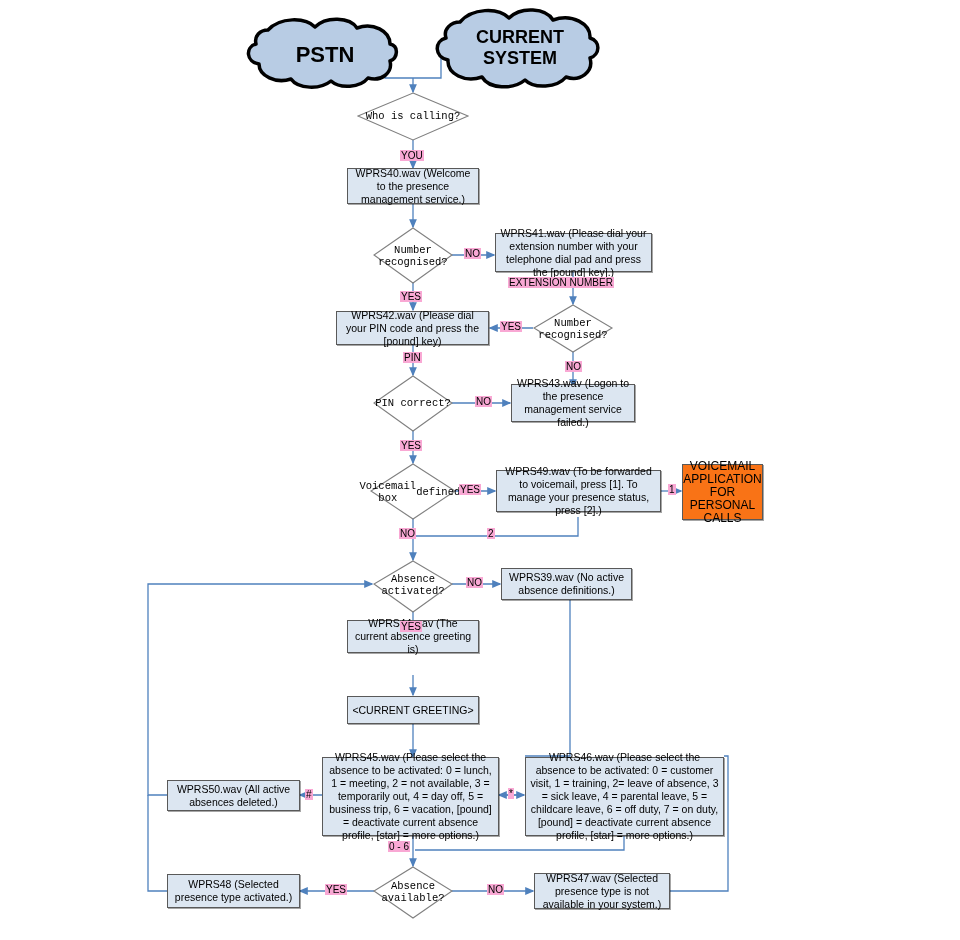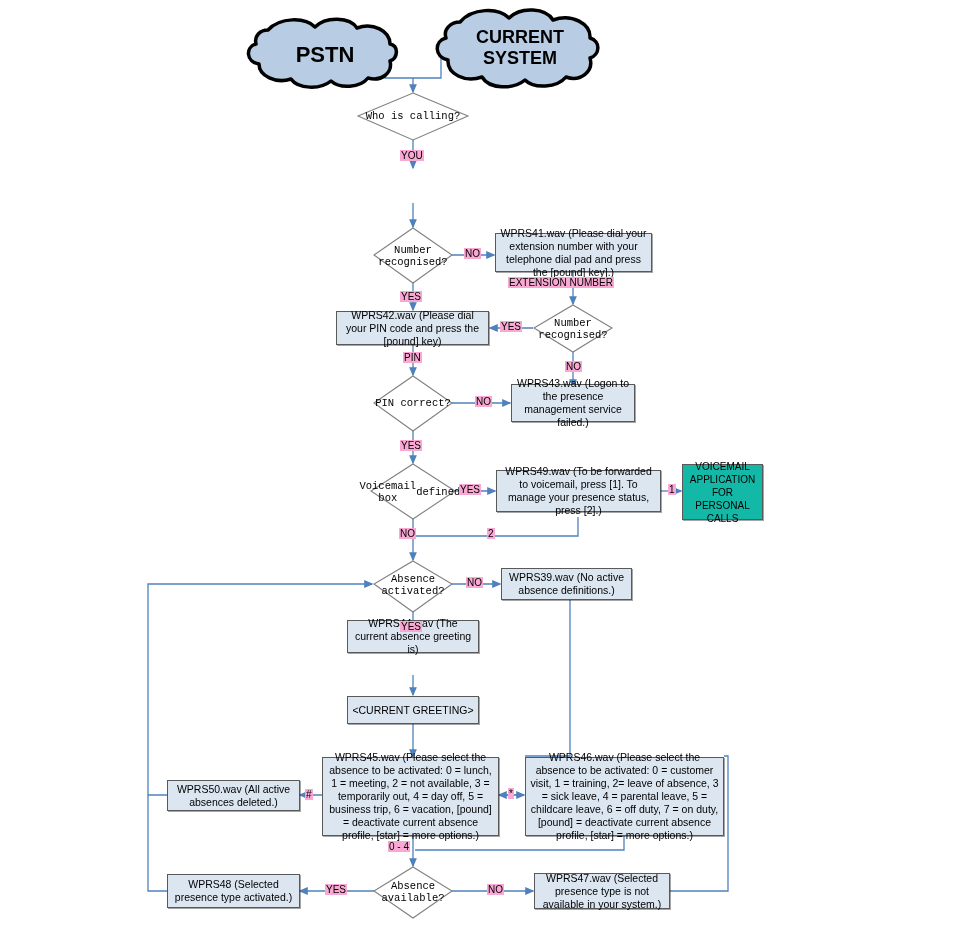--- a/index.html
+++ b/index.html
@@ -2,21 +2,21 @@
 <html><head>
 <meta charset="utf-8">
 <style>
   html,body{margin:0;padding:0;background:#ffffff;}
   body{width:960px;height:940px;font-family:"Liberation Sans",sans-serif;overflow:hidden;}
   #canvas{position:relative;width:960px;height:940px;}
   svg{position:absolute;top:0;left:0;width:960px;height:940px;}
   .node{position:absolute;box-sizing:border-box;display:flex;align-items:center;justify-content:center;text-align:center;}
   .proc{background:#dce6f1;border:1.4px solid #595959;color:#000;font-size:10.5px;line-height:13px;padding:2px 4px;
         box-shadow:1px 1px 0 rgba(0,0,0,.35);}
-  .proc.dark{background:#14b8a6;font-size:10px;line-height:13px;}
+  .proc.dark{background:#f97316;font-size:12px;line-height:13px;}
   .cloudlbl{position:absolute;display:flex;align-items:center;justify-content:center;text-align:center;
         font-weight:bold;color:#000;}
   .dlabel{position:absolute;font-size:10.5px;line-height:12px;color:#000;text-align:center;
         display:flex;align-items:center;justify-content:center;pointer-events:none;font-family:Liberation Mono, monospace;}
   .elabel{position:absolute;font-size:10px;color:#000;background:#f9a8d4;padding:0 1px;white-space:nowrap;}
 </style>
 </head>
 <body>
 
 <div id="canvas">
@@ -153,20 +153,21 @@
   <div class="dlabel" style="left:369px;top:572px;width:88px;height:26px;flex-direction:column;">
     <span>Absence</span>
     <span>activated?</span>
   </div>
 
   <div class="dlabel" style="left:369px;top:879px;width:88px;height:26px;flex-direction:column;">
     <span>Absence</span>
     <span>available?</span>
   </div>
 
+  <div class="node proc" style="left:347px;top:168px;width:132px;height:36px;">WPRS40.wav (Welcome to the presence management service.)</div>
 
   <div class="node proc" style="left:495px;top:233px;width:157px;height:39px;">WPRS41.wav (Please dial your extension number with your telephone dial pad and press the [pound] key].)</div>
 
   <div class="node proc" style="left:336px;top:311px;width:153px;height:34px;">WPRS42.wav (Please dial your PIN code and press the [pound] key)</div>
 
   <div class="node proc" style="left:511px;top:384px;width:124px;height:38px;">WPRS43.wav (Logon to the presence management service failed.)</div>
 
   <div class="node proc" style="left:496px;top:470px;width:165px;height:42px;">WPRS49.wav (To be forwarded to voicemail, press [1].  To manage your presence status, press [2].)</div>
 
   <div class="node proc dark" style="left:682px;top:464px;width:81px;height:56px;">VOICEMAIL APPLICATION FOR PERSONAL CALLS</div>
@@ -197,17 +198,17 @@
   <div class="elabel" style="left:475px;top:396px;">NO</div>
   <div class="elabel" style="left:400px;top:440px;">YES</div>
   <div class="elabel" style="left:459px;top:484px;">YES</div>
   <div class="elabel" style="left:668px;top:484px;">1</div>
   <div class="elabel" style="left:487px;top:528px;">2</div>
   <div class="elabel" style="left:399px;top:528px;">NO</div>
   <div class="elabel" style="left:466px;top:577px;">NO</div>
   <div class="elabel" style="left:400px;top:621px;">YES</div>
   <div class="elabel" style="left:508px;top:788px;">*</div>
   <div class="elabel" style="left:305px;top:789px;">#</div>
-  <div class="elabel" style="left:388px;top:841px;">0 - 4</div>
+  <div class="elabel" style="left:388px;top:841px;">0 - 6</div>
   <div class="elabel" style="left:325px;top:884px;">YES</div>
   <div class="elabel" style="left:487px;top:884px;">NO</div>
 
 </div>
 
 </body></html>

